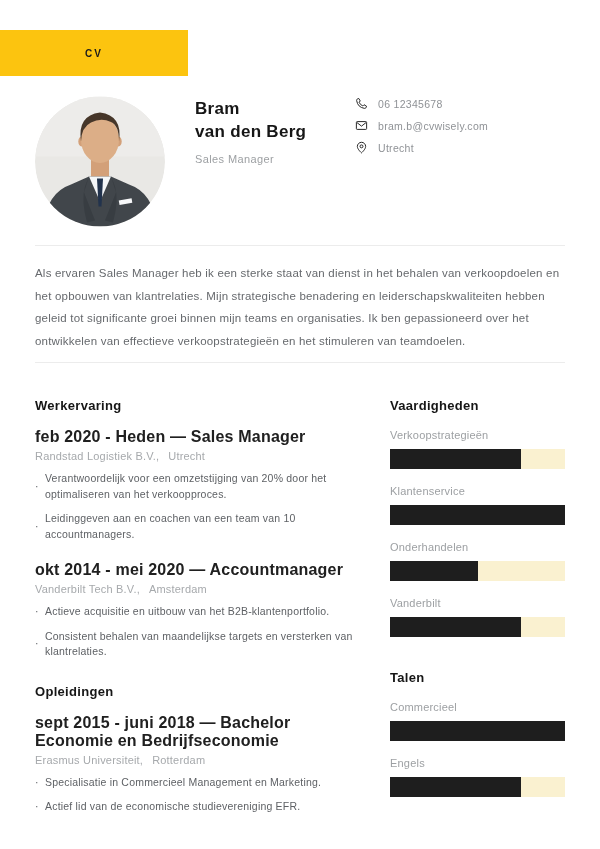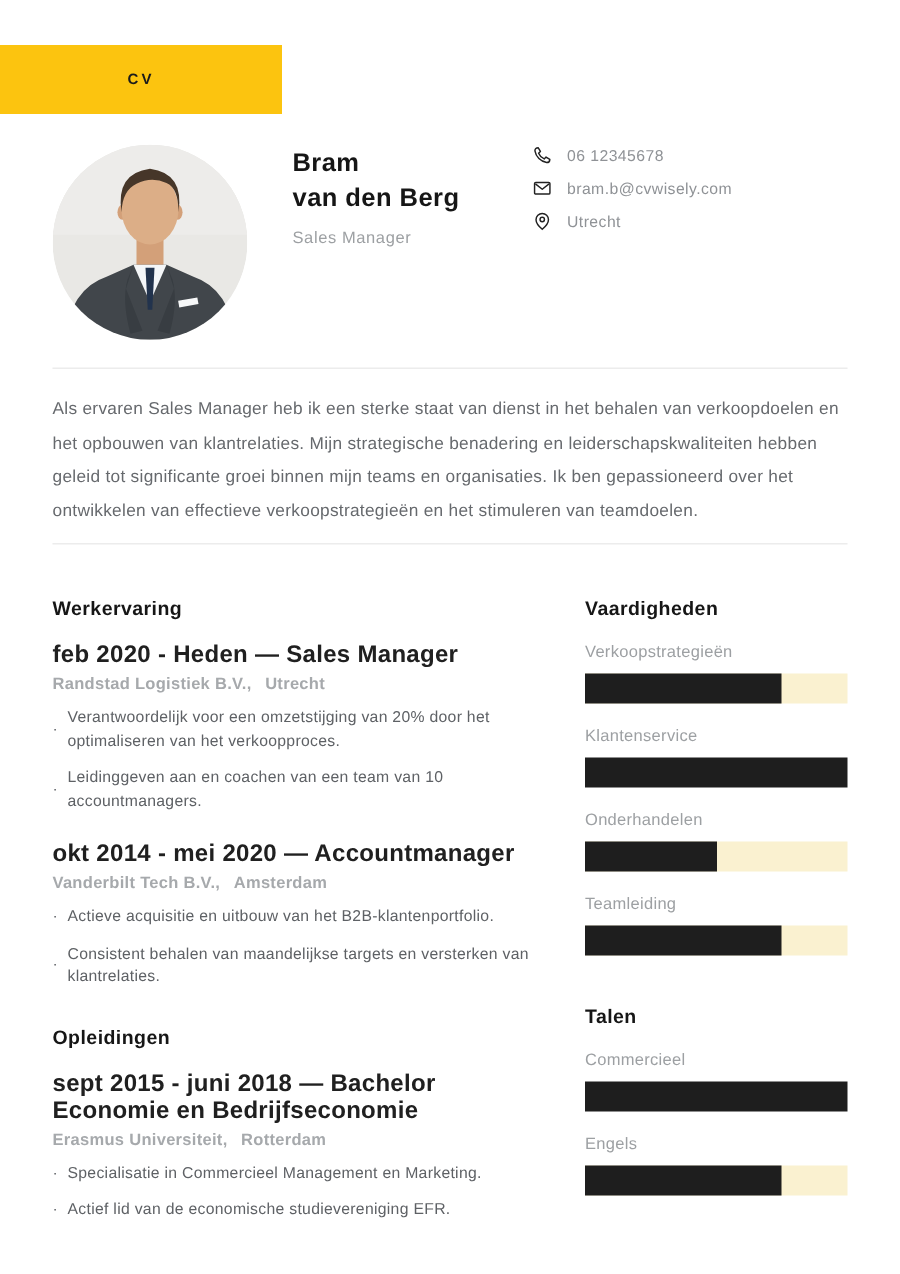--- a/index.html
+++ b/index.html
@@ -49,21 +49,21 @@
   }
   .columns{display:flex;margin-top:35px;}
   .col-left{flex:1 1 auto;padding-right:28px;}
   .col-right{flex:0 0 175px;width:175px;}
   h2.section{
     font-size:13px;font-weight:bold;color:#161616;letter-spacing:.3px;
   }
   
   .entry{margin-top:15px;}
   .entry-title{font-size:16px;font-weight:bold;color:#202020;letter-spacing:.2px;}
-  .entry-sub{margin-top:4px;font-size:11px;color:#a6a9ac;letter-spacing:.2px;font-weight:bold;}
+  .entry-sub{margin-top:4px;font-size:11px;color:#a6a9ac;letter-spacing:.2px;}
   .entry-sub .loc{margin-left:9px;}
   .bullets{list-style:none;margin-top:4px;}
   .bullets li{
     display:flex;align-items:center;margin-top:9px;
     font-size:10.5px;line-height:15.5px;color:#5e6165;letter-spacing:.2px;
   }
   .bullets .dot{flex:none;width:10px;color:#5e6165;}
   .gap-section{margin-top:24px;}
   
   .meter{margin-top:16px;}
@@ -215,21 +215,21 @@
           <div class="meter-fill" style="width: 100%;"></div>
         </div>
       </div>
       <div class="meter">
         <div class="meter-label">Onderhandelen</div>
         <div class="meter-track">
           <div class="meter-fill" style="width: 50%;"></div>
         </div>
       </div>
       <div class="meter">
-        <div class="meter-label">Teamleiding</div>
+        <div class="meter-label">Vanderbilt</div>
         <div class="meter-track">
           <div class="meter-fill" style="width: 75%;"></div>
         </div>
       </div>
 
       <h2 class="section talen-heading">Talen</h2>
 
       <div class="meter">
         <div class="meter-label">Commercieel</div>
         <div class="meter-track">

